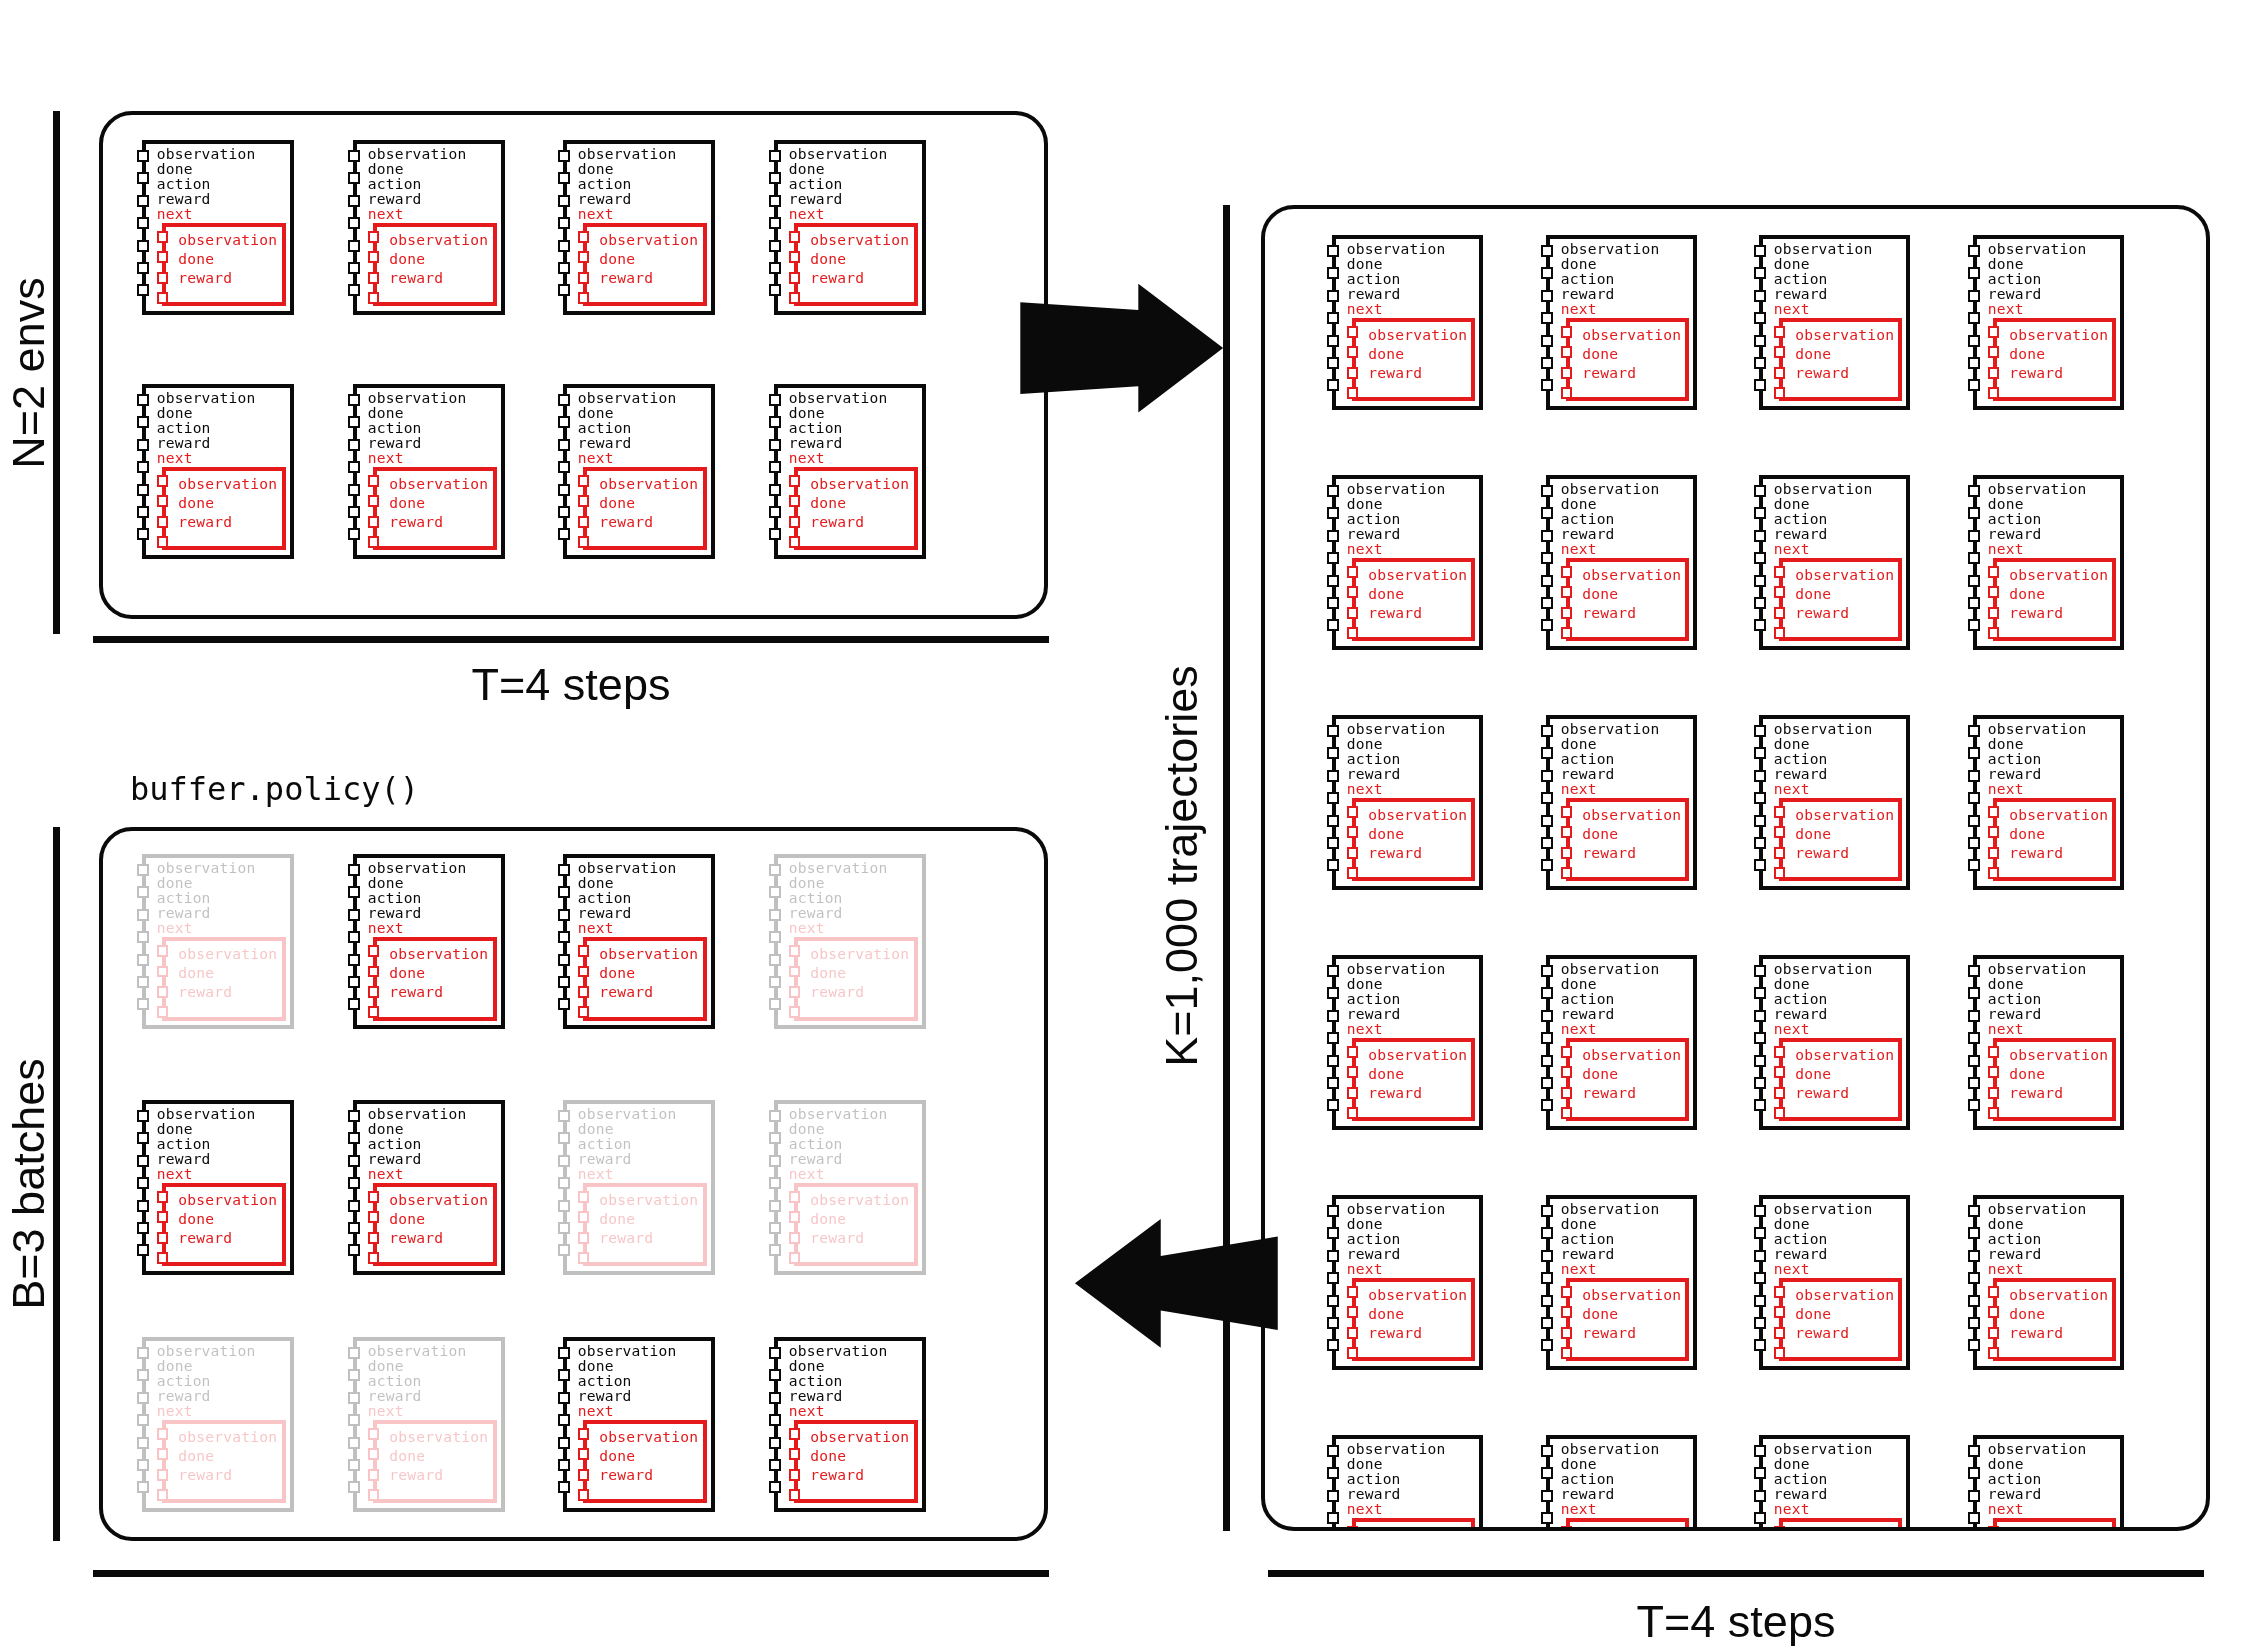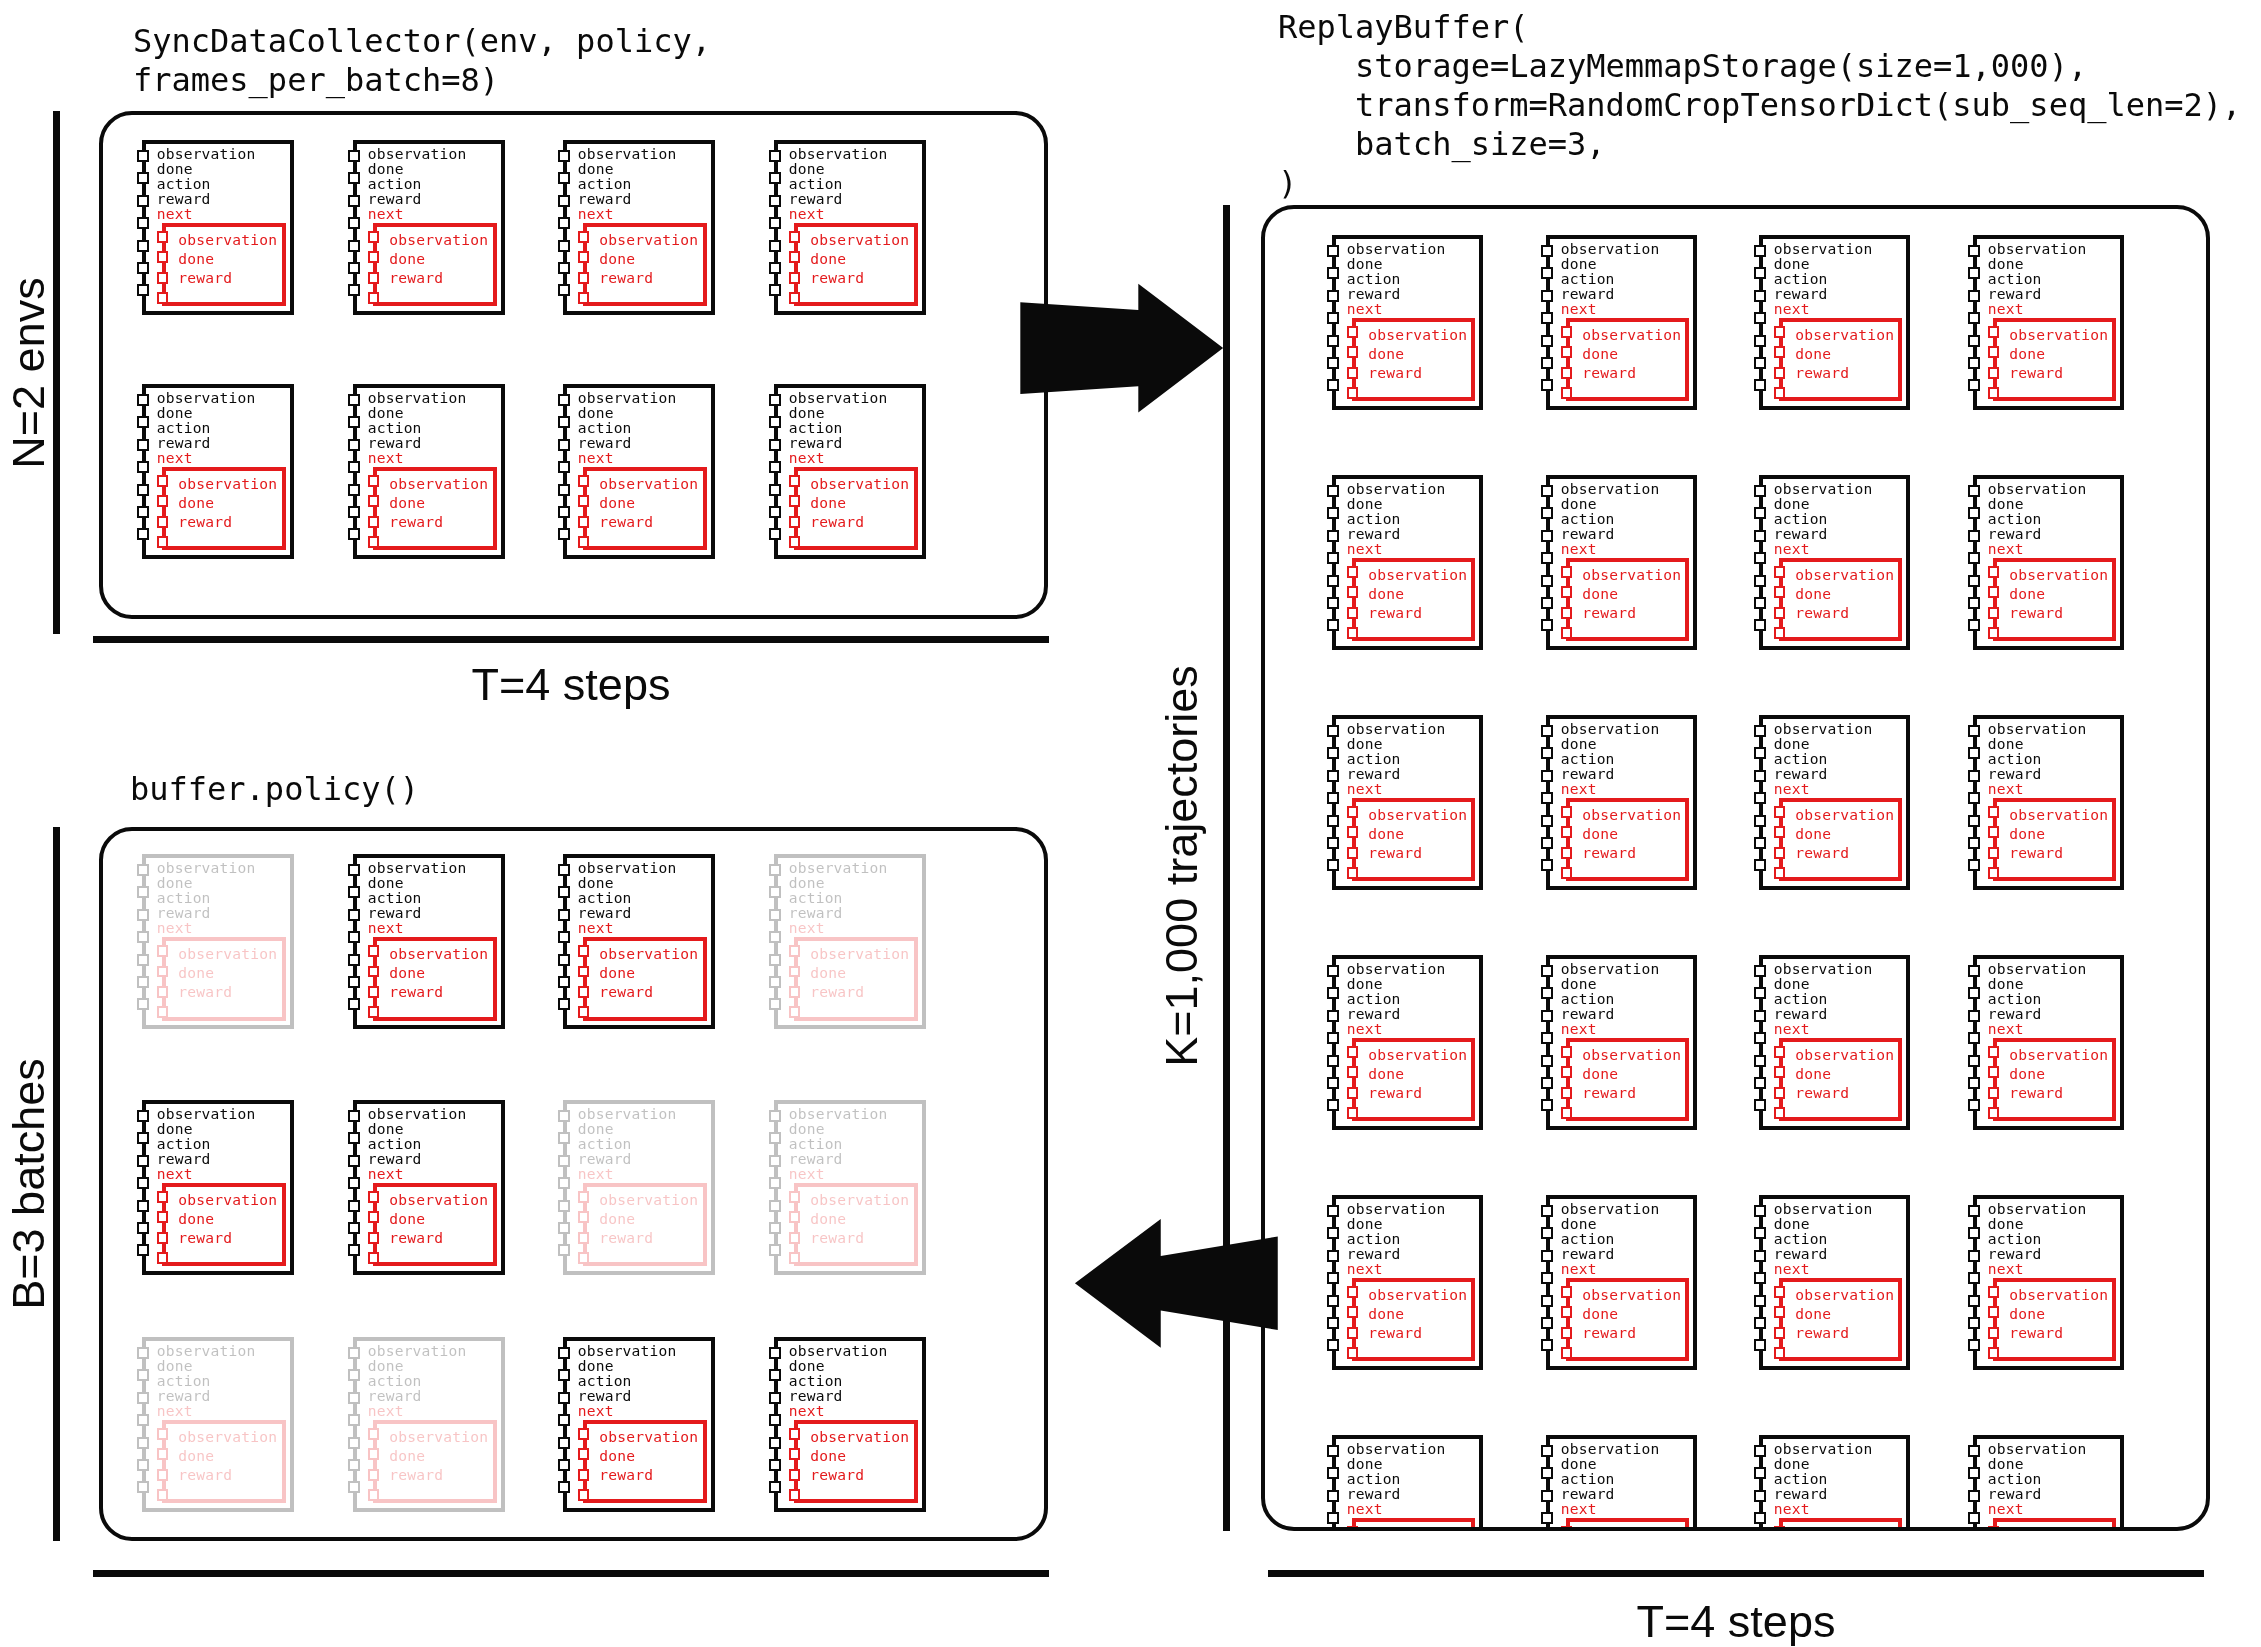--- a/index.html
+++ b/index.html
@@ -29,27 +29,20 @@
               text-align:center;}
   .vlabel{position:absolute;font:45px "Liberation Sans","DejaVu Sans",sans-serif;color:#0a0a0a;
           white-space:nowrap;transform:translate(-50%,-50%) rotate(-90deg);}
   .arrows{position:absolute;left:0;top:0;z-index:30;}
 </style>
 </head>
 <body>
 
 <div class="canvas">
 
-  <div class="code" style="left:133px;top:21.5px;">SyncDataCollector(env, policy,
-frames_per_batch=8)</div>
-  <div class="code" style="left:1278px;top:7.8px;">ReplayBuffer(
-    storage=LazyMemmapStorage(size=1,000),
-    transform=RandomCropTensorDict(sub_seq_len=2),
-    batch_size=3,
-)</div>
   <div class="code" style="left:130px;top:770px;">buffer.policy()</div>
 
   <div class="panel" id="collector-panel" style="left:99px;top:111px;width:949px;height:508px;">
       <div class="card" style="left: 39px; top: 25px;">
         <div class="sq" style="top: 5.9px;"></div>
         <div class="sq" style="top: 28px;"></div>
         <div class="sq" style="top: 51px;"></div>
         <div class="sq" style="top: 73px;"></div>
         <div class="sq" style="top: 96px;"></div>
         <div class="sq" style="top: 118px;"></div>

